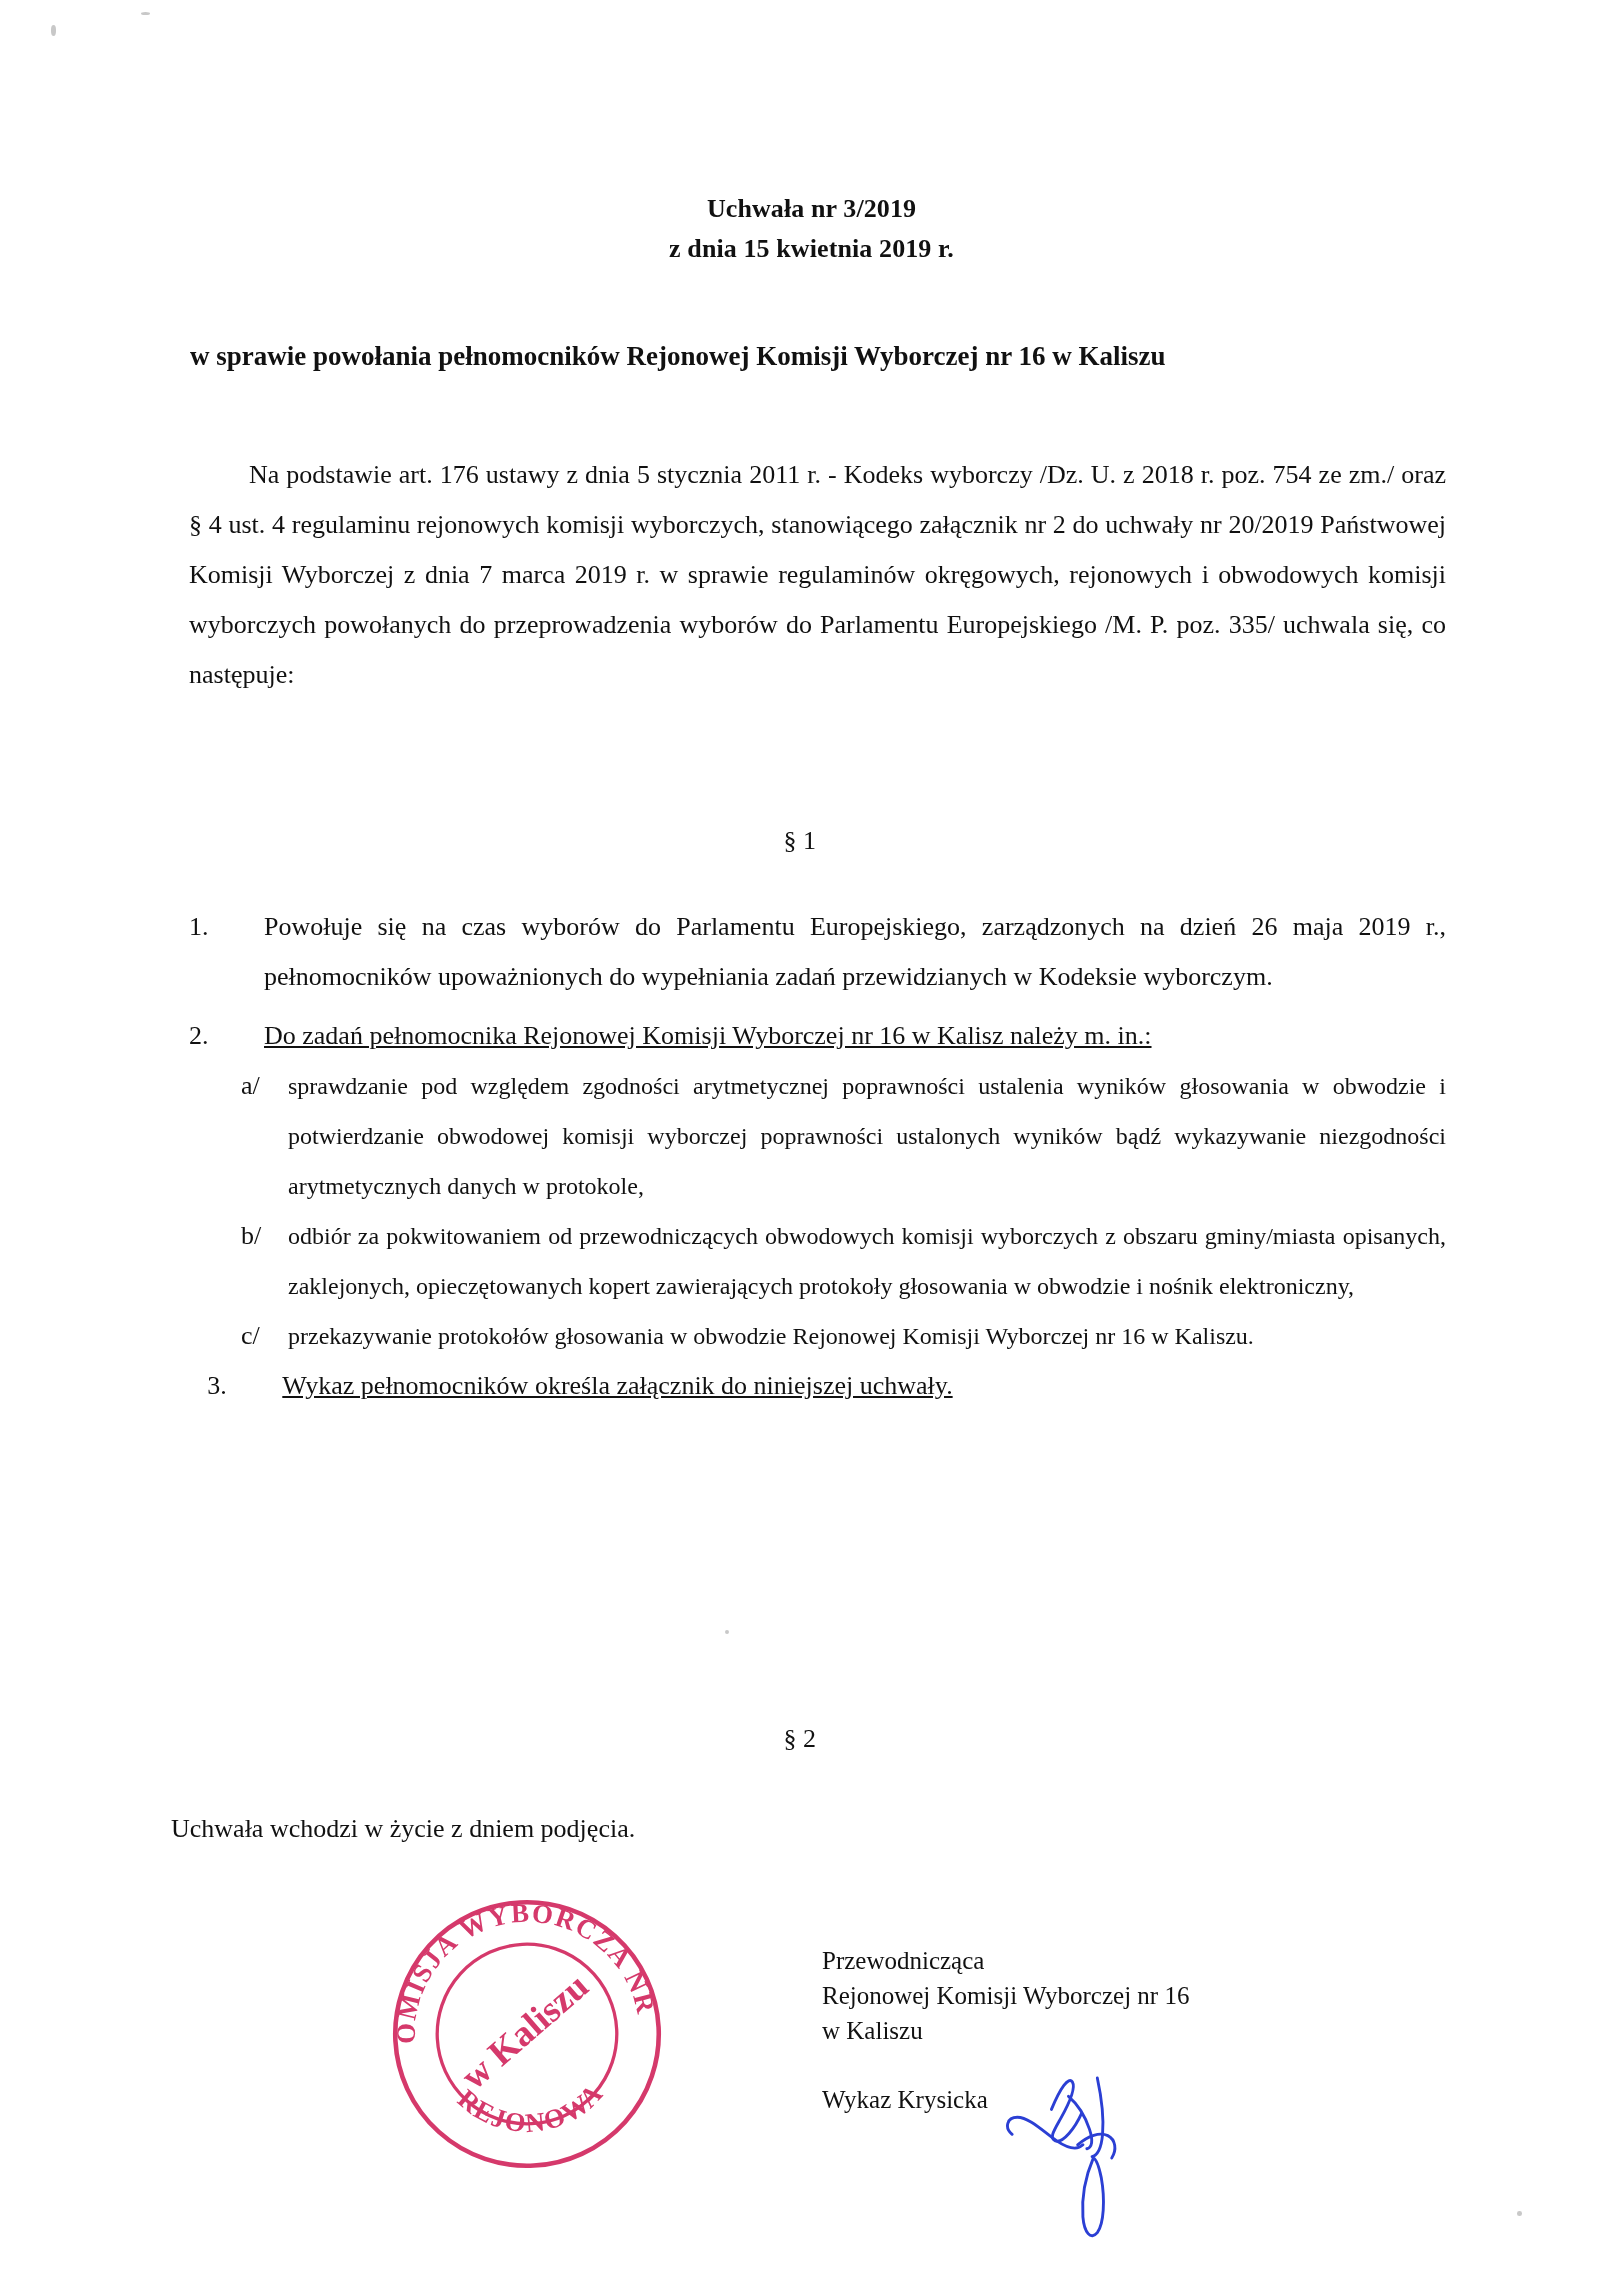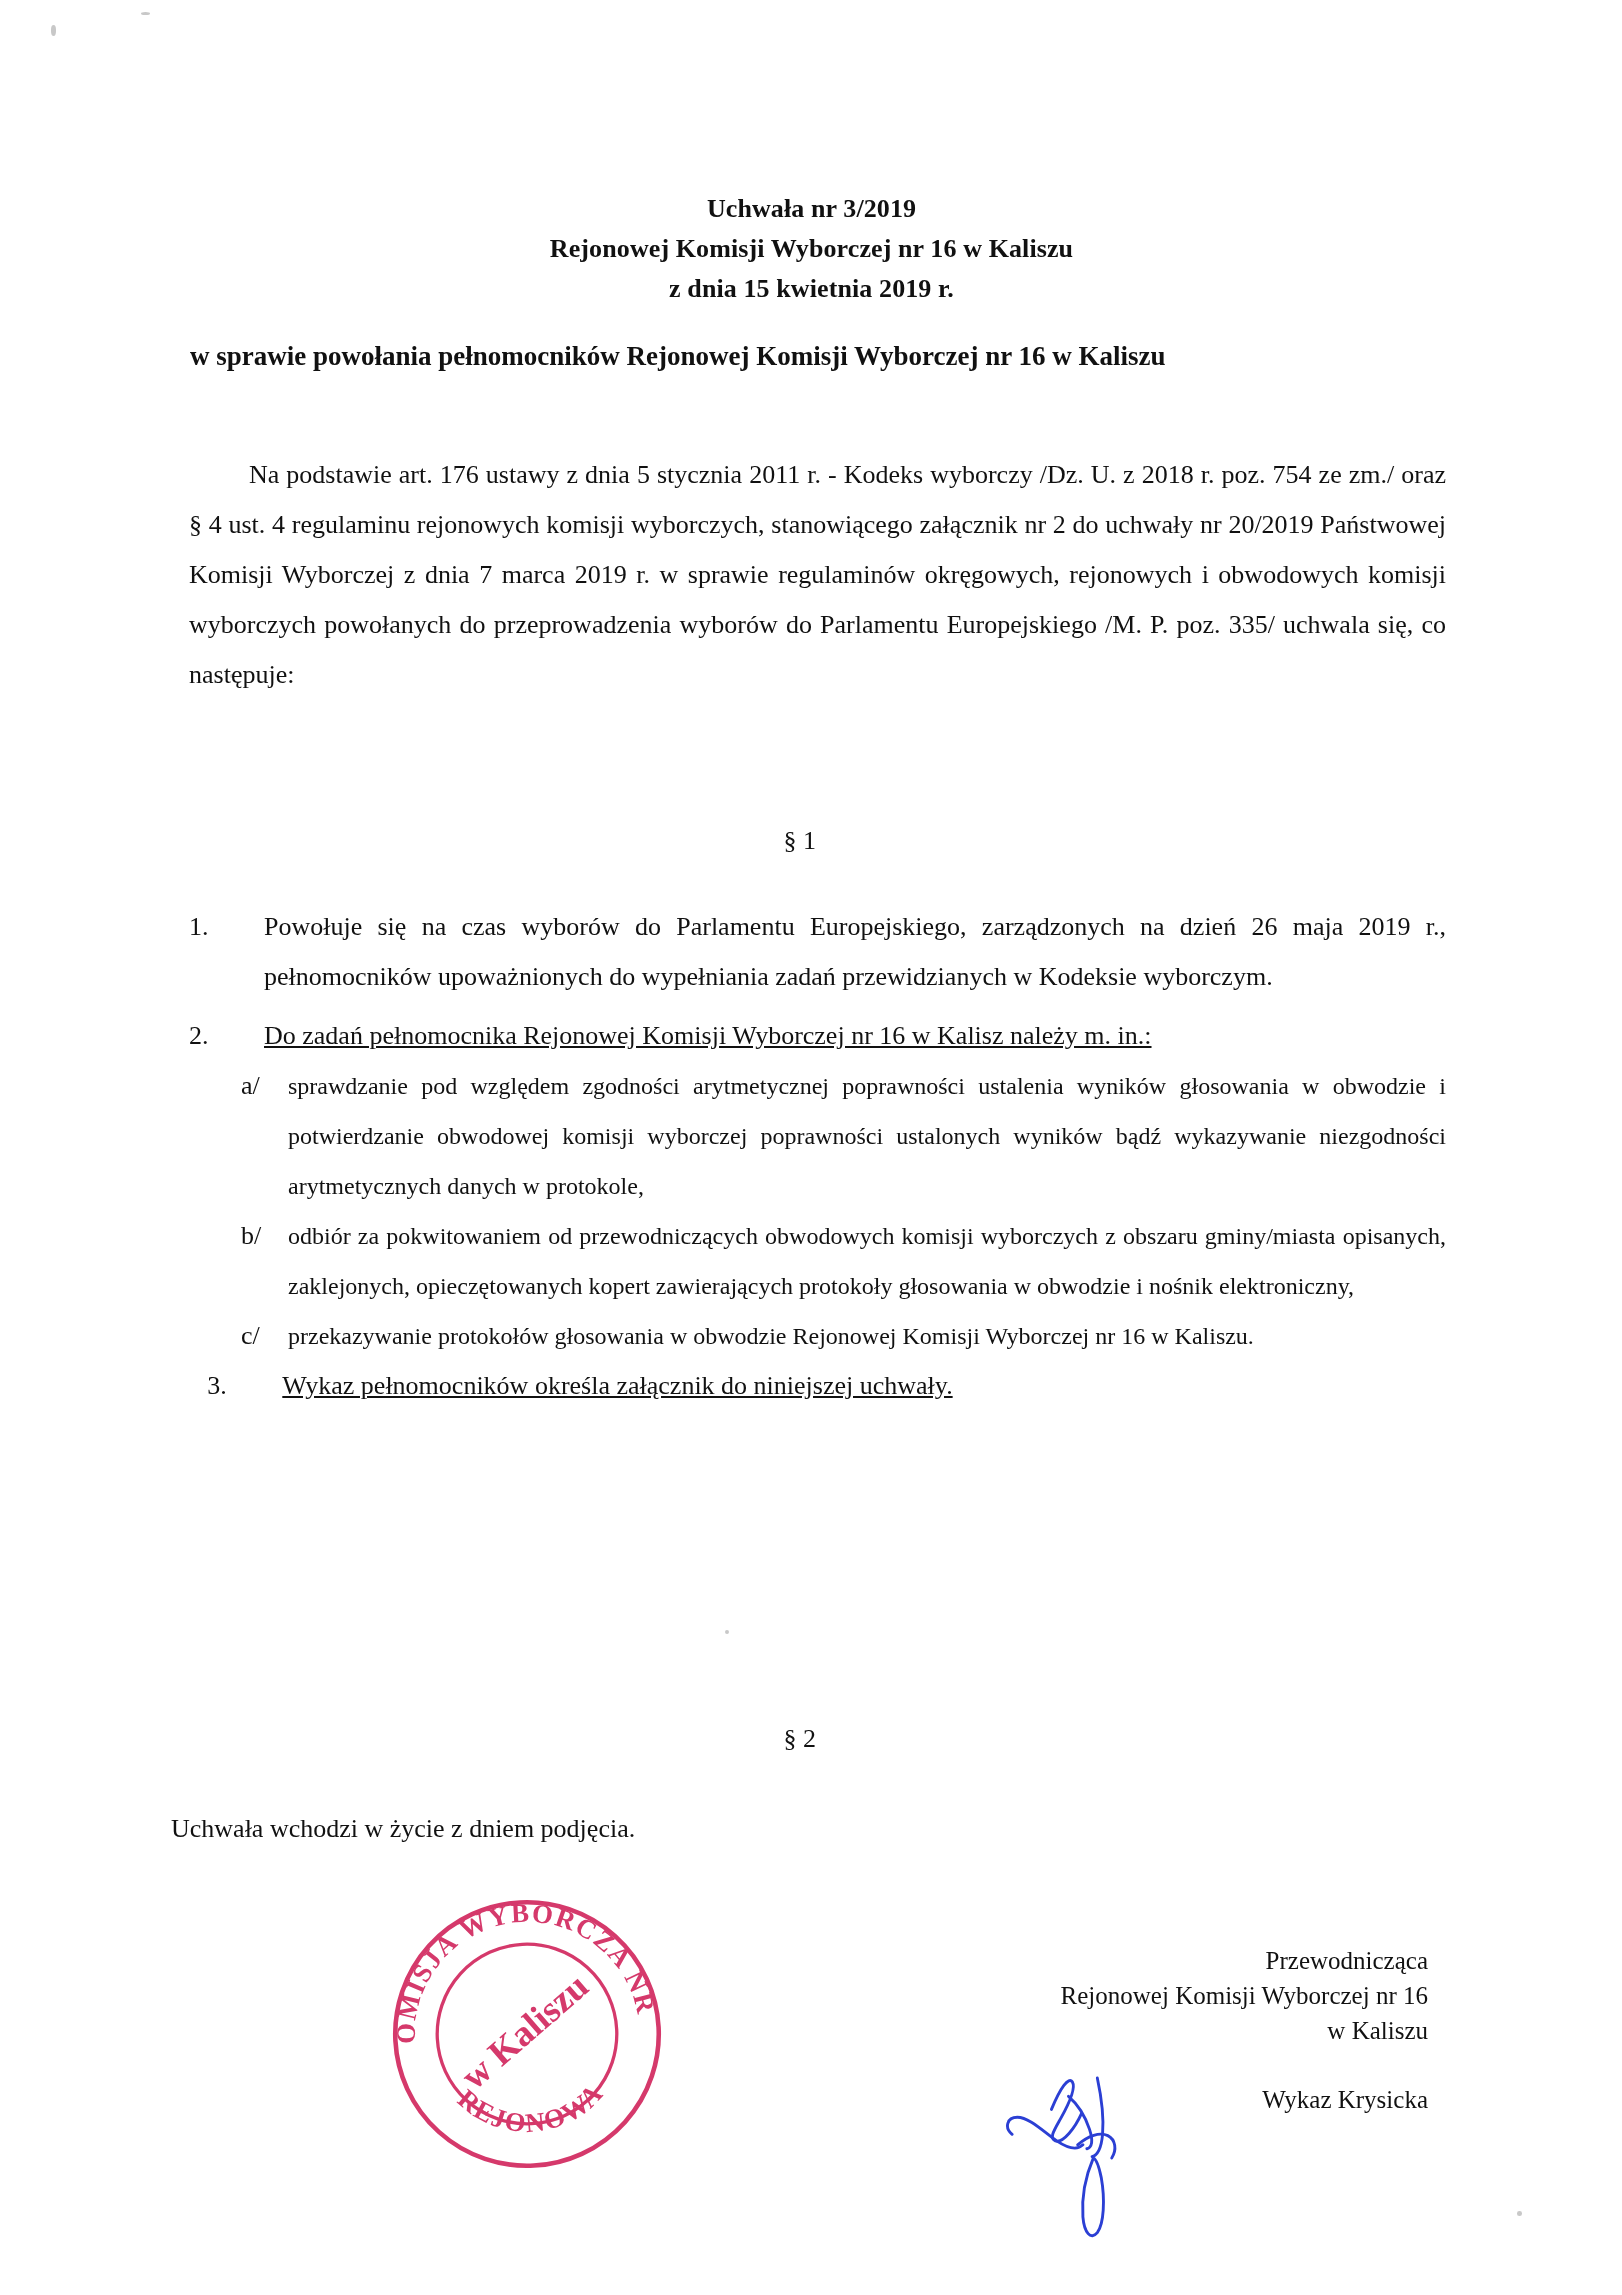--- a/index.html
+++ b/index.html
@@ -133,24 +133,24 @@
     position: absolute;
     left: 171px;
     top: 1808px;
     font-size: 26px;
     line-height: 41px;
   }
 
   
   .sigblock {
     position: absolute;
-    left: 852px;
+    left: 822px;
     top: 1943px;
     width: 576px;
-    text-align: right;
+    text-align: left;
     font-size: 25px;
     line-height: 35px;
   }
   .signame {
     margin-top: 34px;
     font-size: 25px;
   }
 
   .sig-ink {
     position: absolute;
@@ -178,21 +178,20 @@
 <div id="page">
 
   <div class="speck" style="left:51px;  top:25px;  width:5.2px;  height:10.5px;"></div>
   <div class="speck" style="left:141px; top:11.8px;  width:9.2px; height:3.3px;"></div>
   <div class="speck" style="left:1517px;top:2211px;width:4.6px;  height:4.6px;"></div>
   <div class="speck" style="left:725px;top:1630px;width:3.9px;  height:3.9px;"></div>
   <div class="speck" style="left:230px; top:674px;width:3.9px;  height:3.9px;"></div>
 
   <div class="title-block">
     <div class="title-line">Uchwała nr 3/2019</div>
-    <div class="title-line">Rejonowej Komisji Wyborczej nr 16 w Kaliszu</div>
     <div class="title-line">z dnia 15 kwietnia 2019 r.</div>
   </div>
 
   <div class="subject-line">w sprawie powołania pełnomocników Rejonowej Komisji Wyborczej nr 16 w Kaliszu</div>
 
   <div class="preamble">Na podstawie art. 176 ustawy z dnia 5 stycznia 2011 r. - Kodeks wyborczy /Dz. U. z 2018 r. poz. 754 ze zm./ oraz § 4 ust. 4 regulaminu rejonowych komisji wyborczych, stanowiącego załącznik nr 2 do uchwały nr 20/2019 Państwowej Komisji Wyborczej z dnia 7 marca 2019 r. w sprawie regulaminów okręgowych, rejonowych i obwodowych komisji wyborczych powołanych do przeprowadzenia wyborów do Parlamentu Europejskiego /M. P. poz. 335/ uchwala się, co następuje:</div>
 
   <div class="sec-head" id="sec1">§ 1</div>
 
   <div class="numlist" id="list1">

